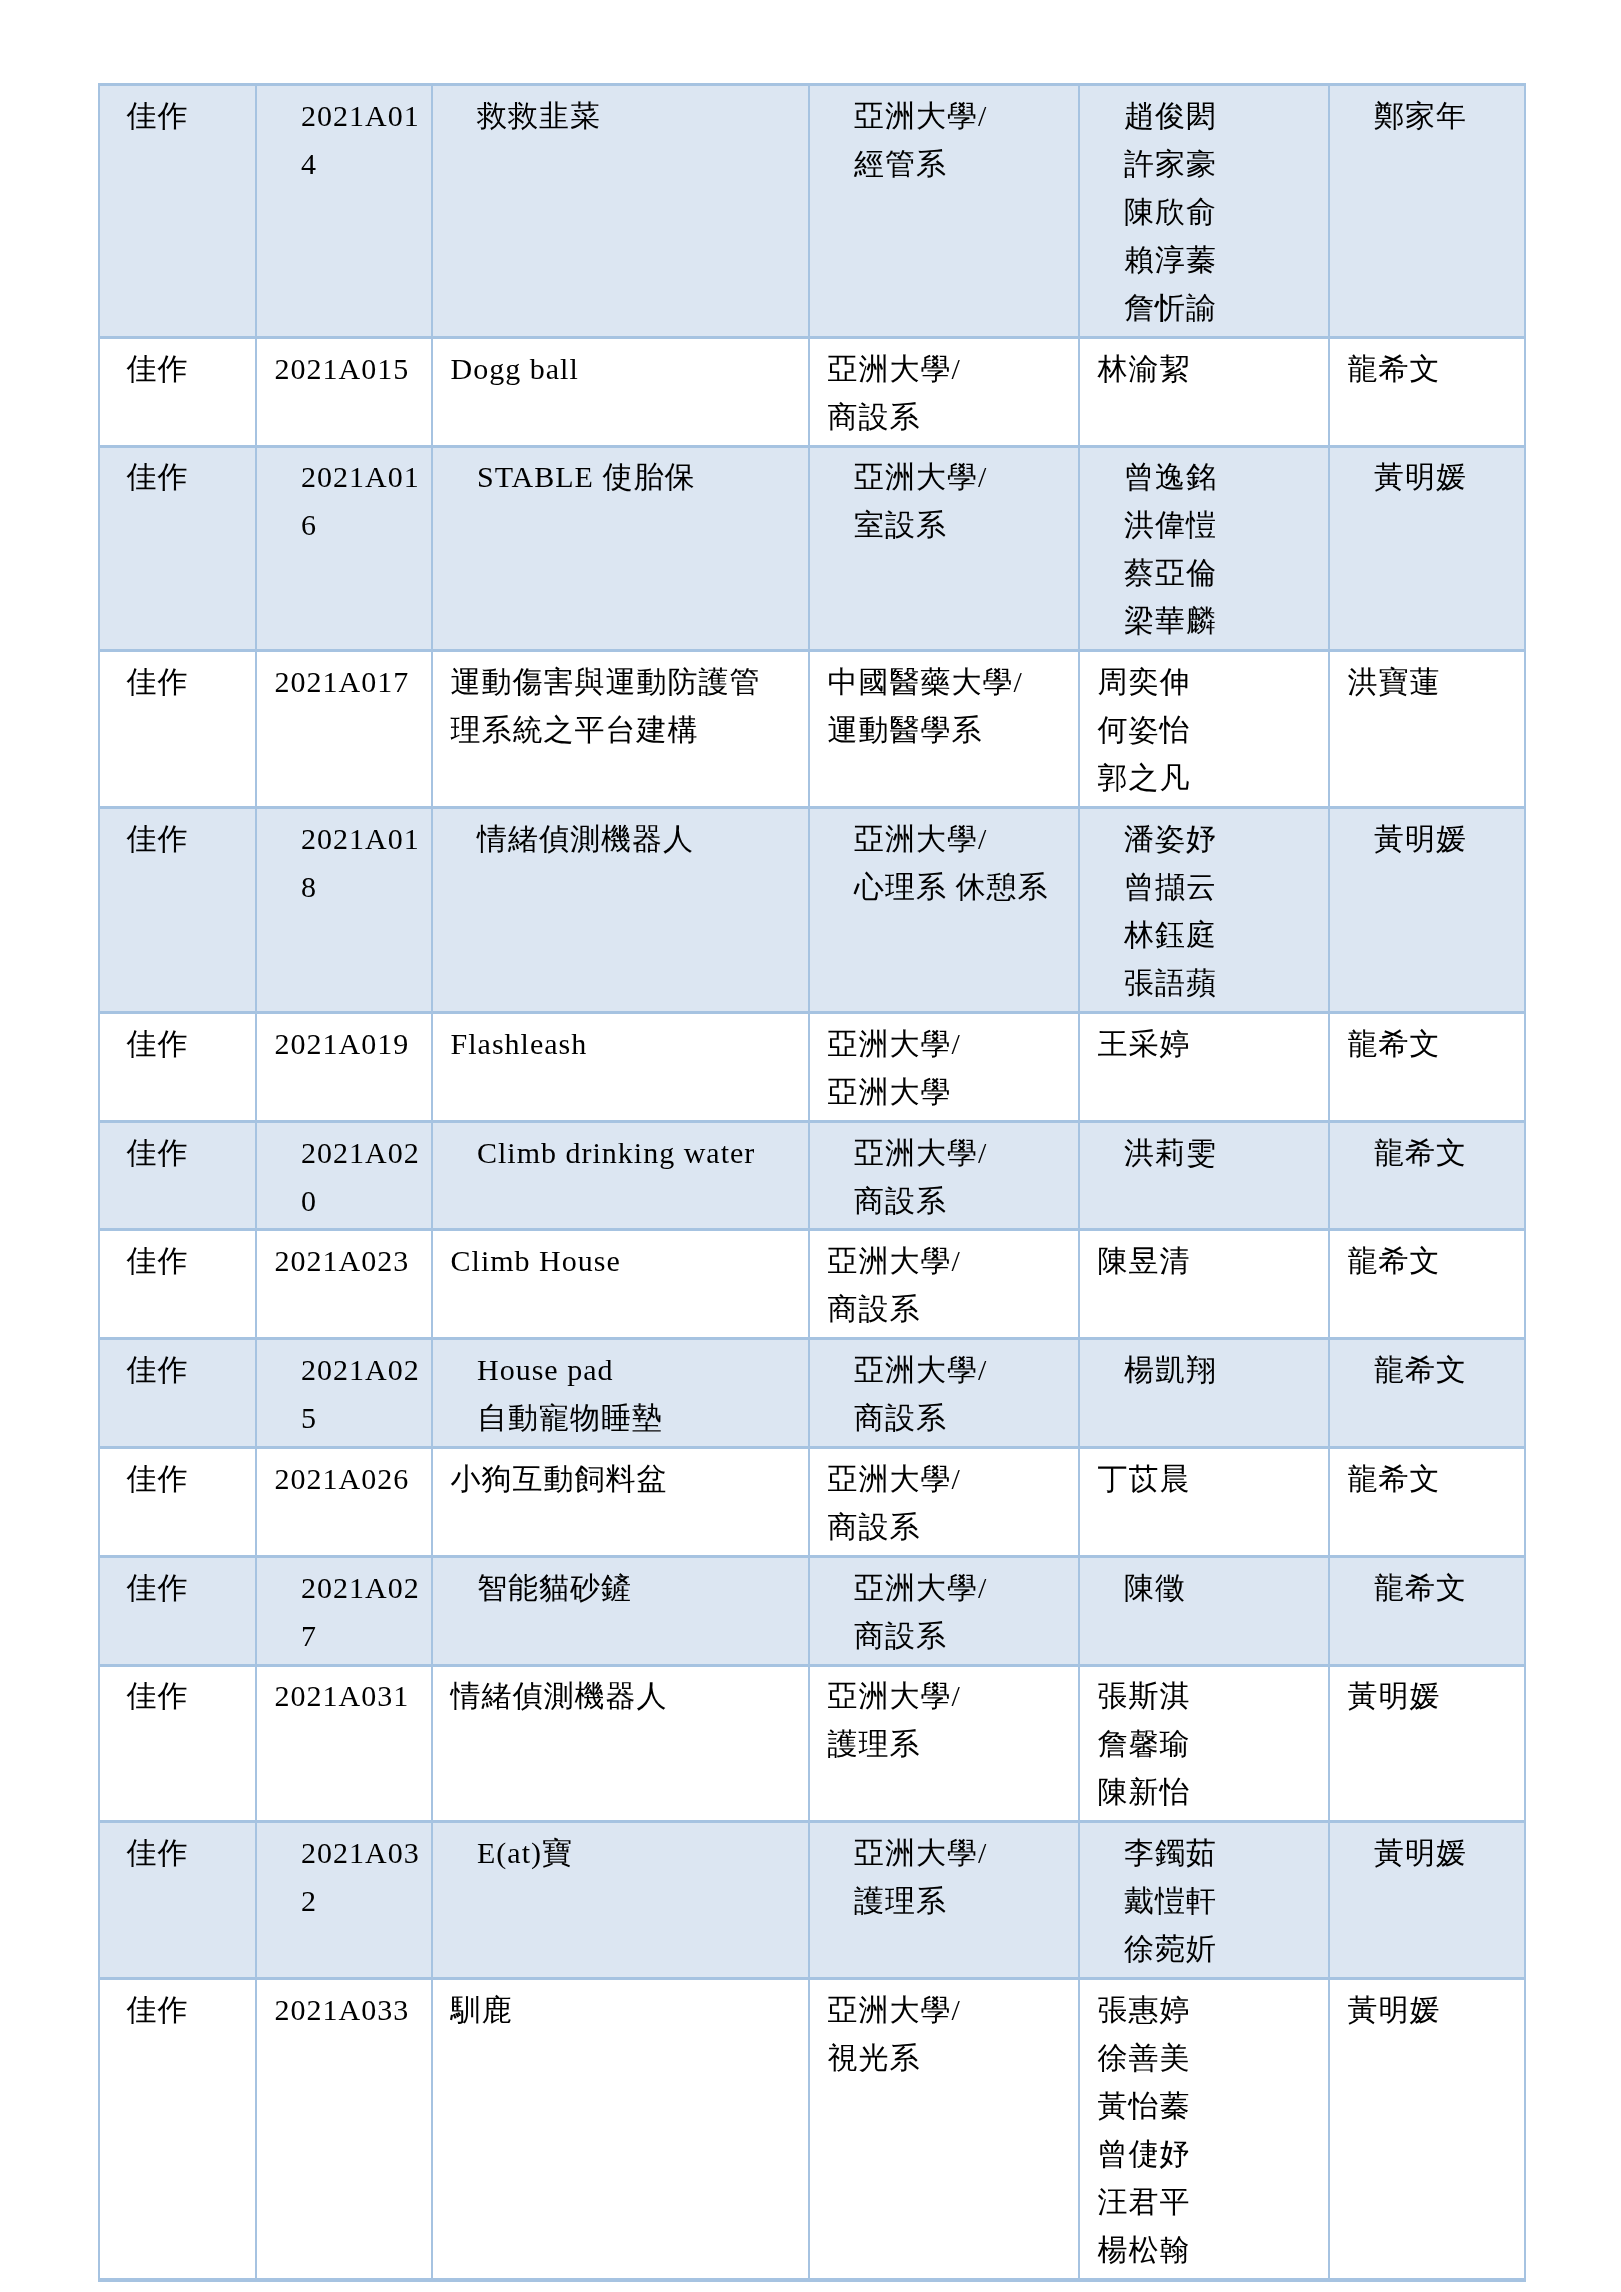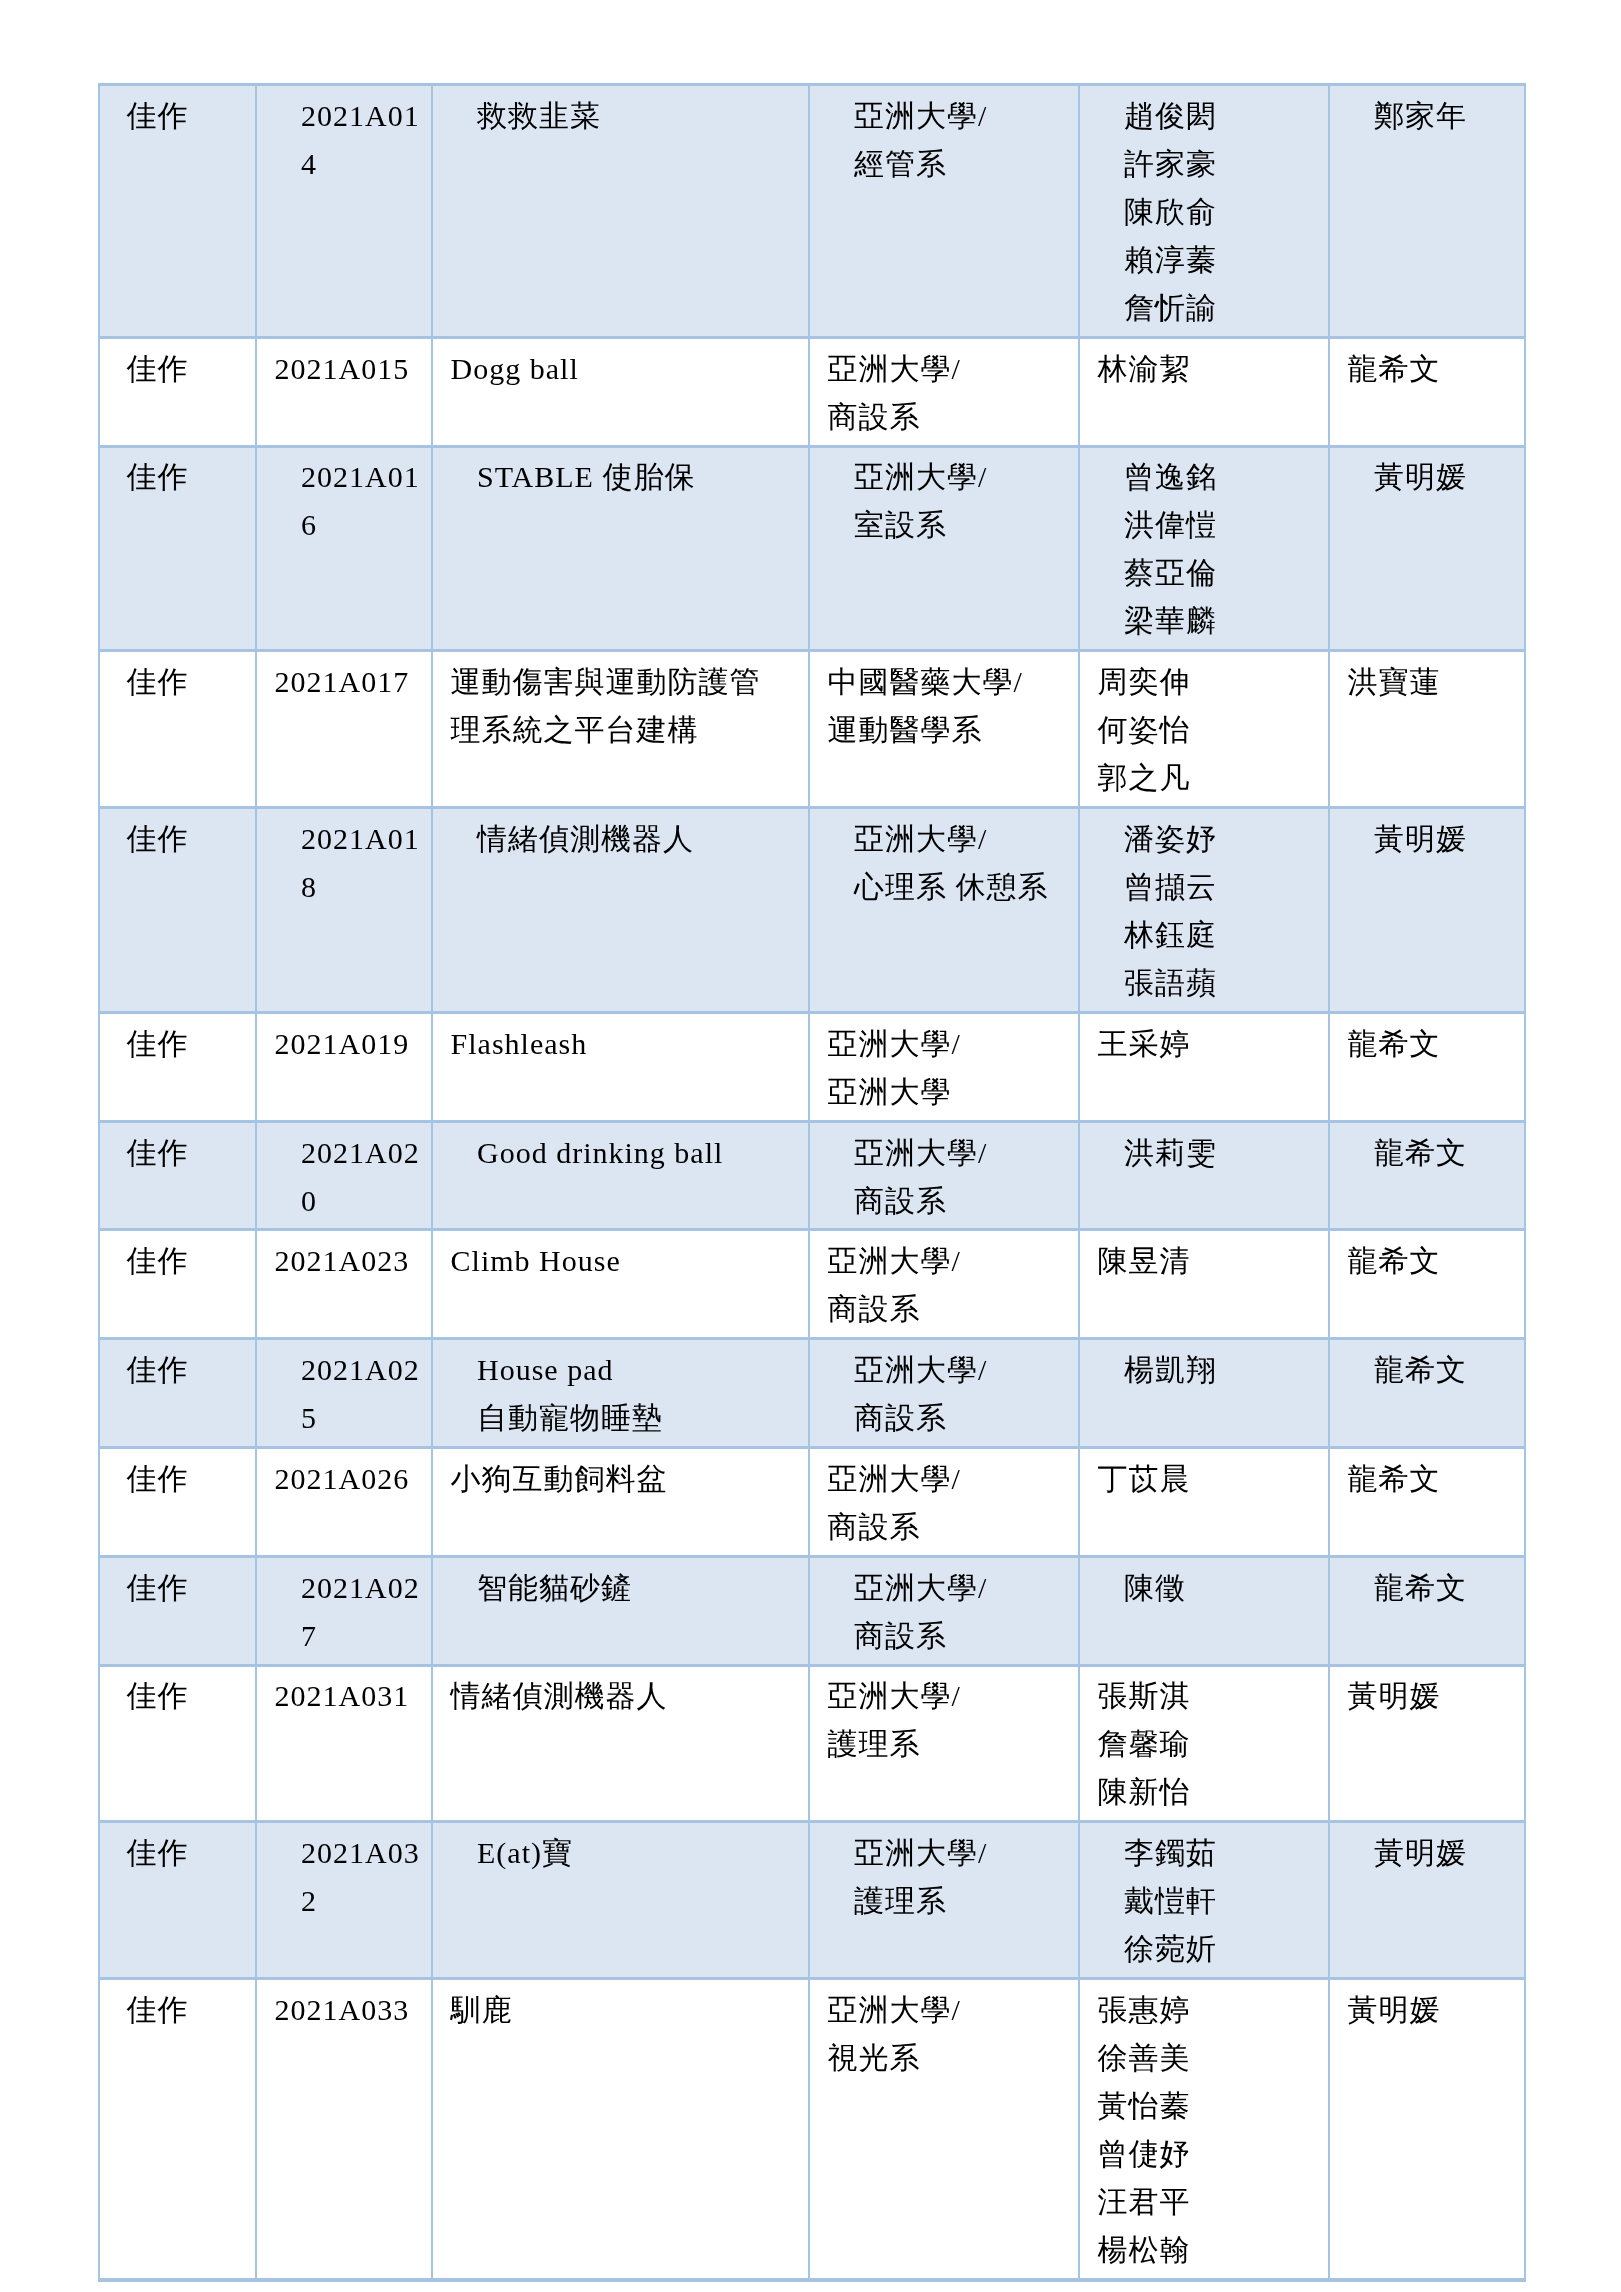--- a/index.html
+++ b/index.html
@@ -158,21 +158,21 @@
           </td>
     <td>
             <div class="line">王采婷</div>
           </td>
     <td>龍希文</td>
   </tr>
         <tr class="shaded">
     <td>佳作</td>
     <td>2021A020</td>
     <td>
-            <div class="line">Good drinking ball</div>
+            <div class="line">Climb drinking water</div>
           </td>
     <td>
             <div class="line">亞洲大學/</div>
             <div class="line">商設系</div>
           </td>
     <td>
             <div class="line">洪莉雯</div>
           </td>
     <td>龍希文</td>
   </tr>

